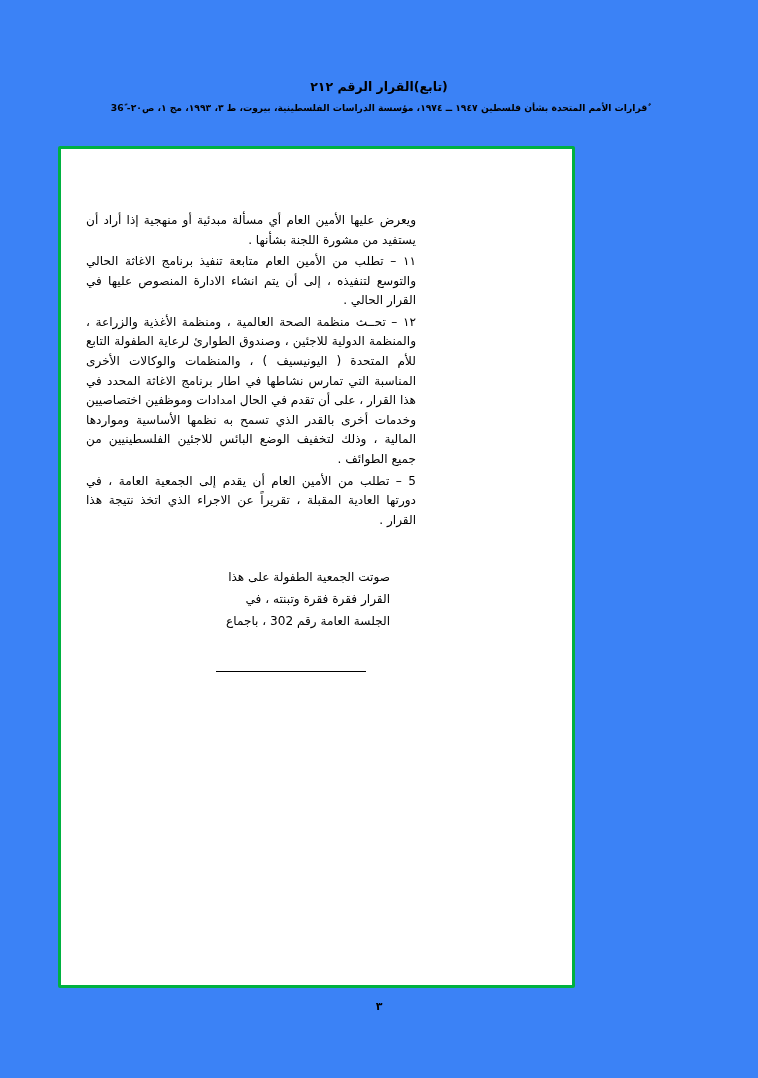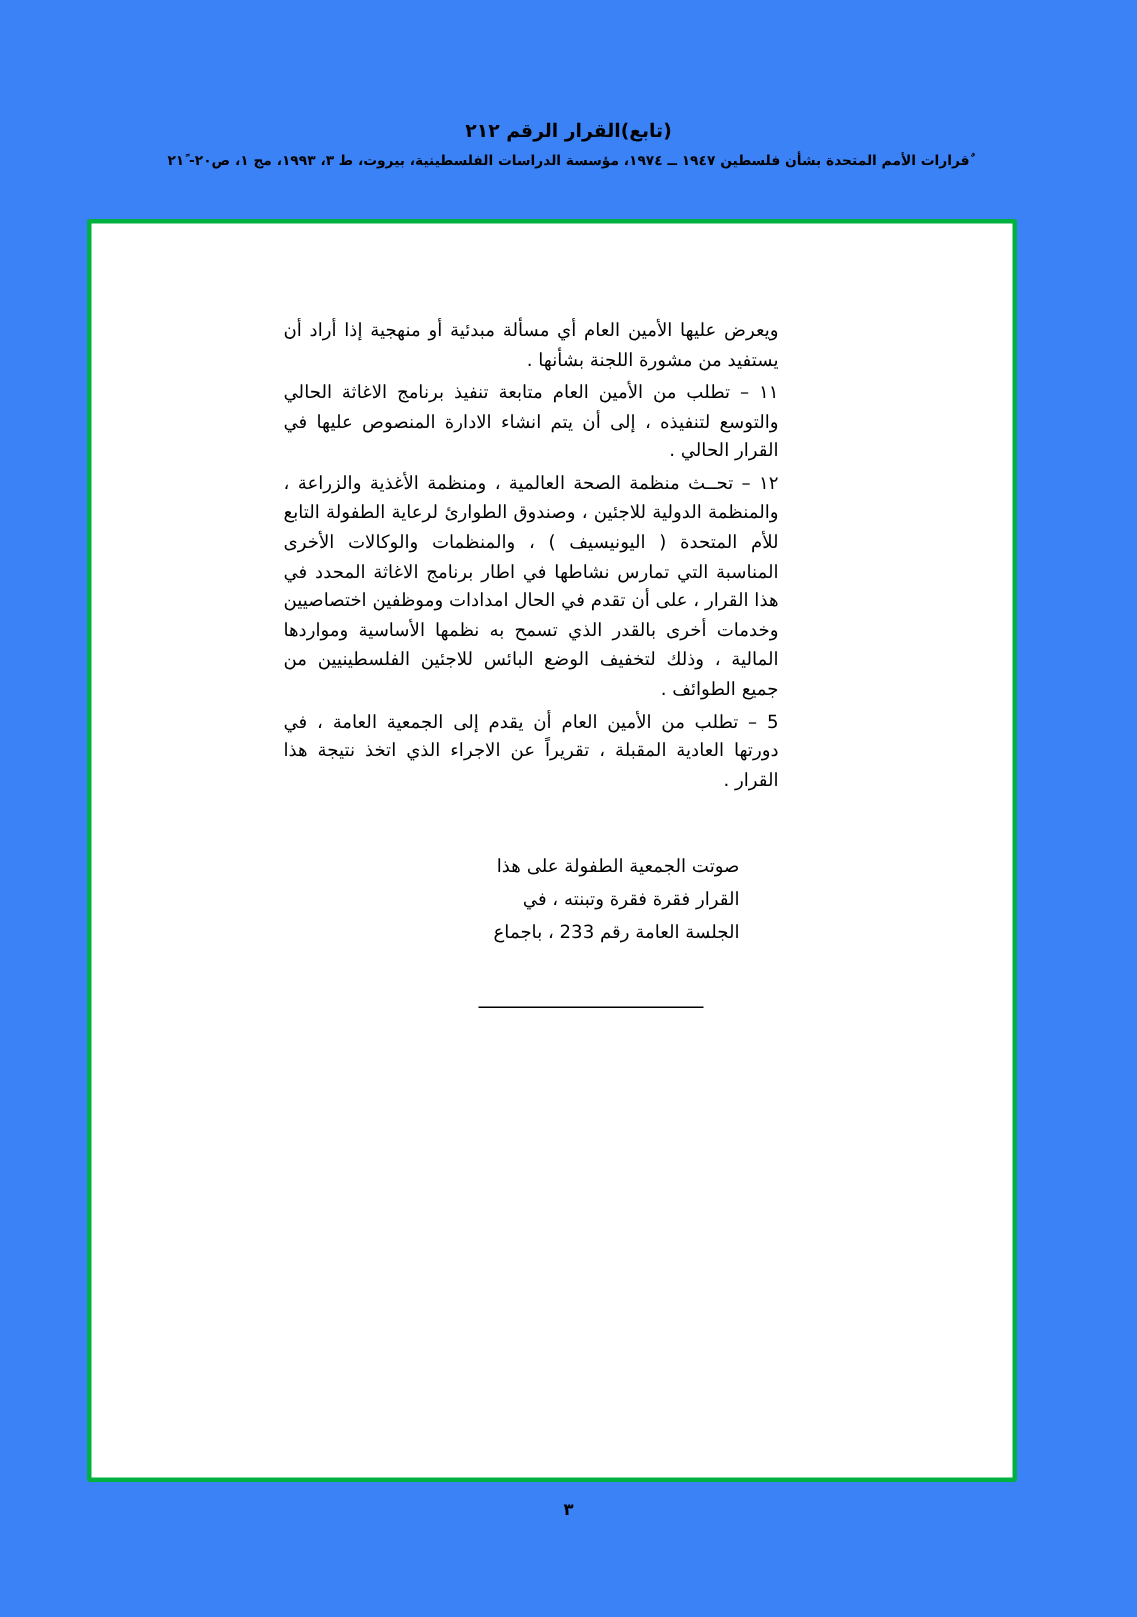--- a/index.html
+++ b/index.html
@@ -44,21 +44,21 @@
     direction: rtl;
     line-height: 1.4;
     white-space: nowrap;
   }
 
   
   .frame {
     position: absolute;
     top: 146px;
     left: 58px;
-    width: 620px;
+    width: 517px;
     height: 842px;
     border: 3px solid #00b140;
     border-radius: 2px;
     box-sizing: border-box;
     background: #ffffff;
   }
 
   
   .body-col {
     position: absolute;
@@ -113,36 +113,36 @@
     font-weight: bold;
   }
 </style>
 </head>
 <body>
 
 <div class="page">
 
   <div class="header">
     <div class="header-title">(تابع)القرار الرقم ٢١٢</div>
-    <div class="header-sub">ٌقرارات الأمم المتحدة بشأن فلسطين ١٩٤٧ ــ ١٩٧٤، مؤسسة الدراسات الفلسطينية، بيروت، ط ٣، ١٩٩٣، مج ١، ص٢٠- ٢١ً</div>
+    <div class="header-sub">ٌقرارات الأمم المتحدة بشأن فلسطين ١٩٤٧ ــ ١٩٧٤، مؤسسة الدراسات الفلسطينية، بيروت، ط ٣، ١٩٩٣، مج ١، ص٢٠- 36ً</div>
   </div>
 
   <div class="frame">
 
     <div class="body-col">
       <p class="para">ويعرض عليها الأمين العام أي مسألة مبدئية أو منهجية إذا أراد أن يستفيد من مشورة اللجنة بشأنها .</p>
       <p class="para indent-block">١١ – تطلب من الأمين العام متابعة تنفيذ برنامج الاغاثة الحالي والتوسع لتنفيذه ، إلى أن يتم انشاء الادارة المنصوص عليها في القرار الحالي .</p>
       <p class="para indent-block">١٢ – تحــث منظمة الصحة العالمية ، ومنظمة الأغذية والزراعة ، والمنظمة الدولية للاجئين ، وصندوق الطوارئ لرعاية الطفولة التابع للأم المتحدة ( اليونيسيف ) ، والمنظمات والوكالات الأخرى المناسبة التي تمارس نشاطها في اطار برنامج الاغاثة المحدد في هذا القرار ، على أن تقدم في الحال امدادات وموظفين اختصاصيين وخدمات أخرى بالقدر الذي تسمح به نظمها الأساسية ومواردها المالية ، وذلك لتخفيف الوضع البائس للاجئين الفلسطينيين من جميع الطوائف .</p>
       <p class="para indent-block">5 – تطلب من الأمين العام أن يقدم إلى الجمعية العامة ، في دورتها العادية المقبلة ، تقريراً عن الاجراء الذي اتخذ نتيجة هذا القرار .</p>
     </div>
 
     <div class="vote-block">
       <p class="para">صوتت الجمعية الطفولة على هذا</p>
       <p class="para">القرار فقرة فقرة وتبنته ، في</p>
-      <p class="para">الجلسة العامة رقم 233 ، باجماع</p>
+      <p class="para">الجلسة العامة رقم 302 ، باجماع</p>
     </div>
 
     <div class="rule"></div>
 
   </div>
 
   <div class="page-number">٣</div>
 
 </div>
 

